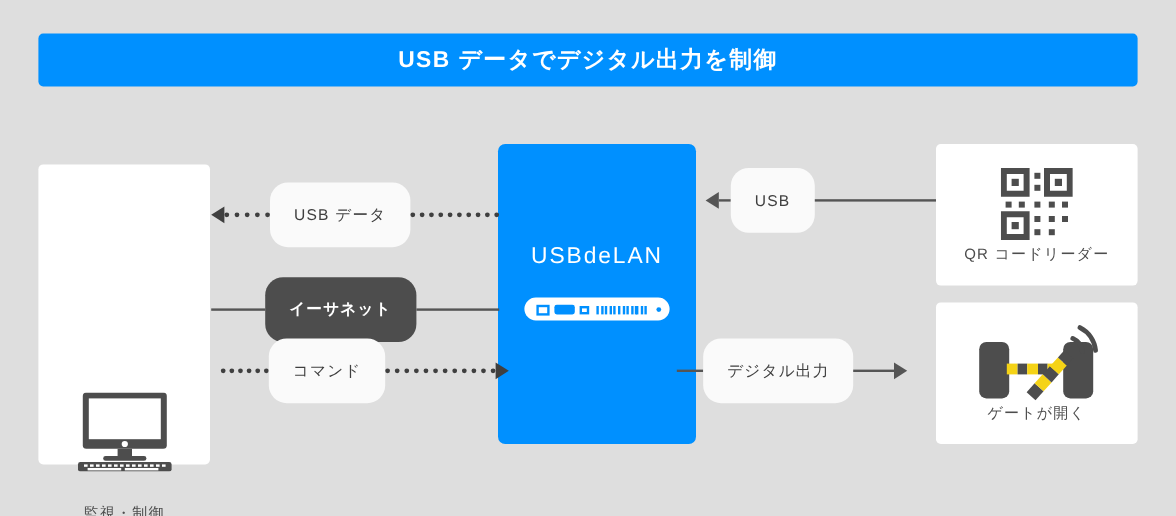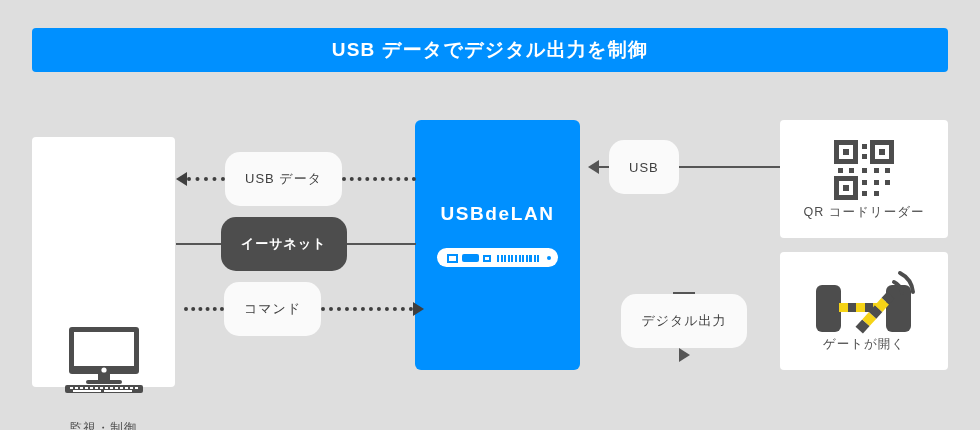--- a/index.html
+++ b/index.html
@@ -76,21 +76,21 @@
     width: 165px;
     height: 250px;
     background: #0090ff;
     border-radius: 6px;
   }
   .device-title, .device-model {
     position: absolute;
     left: 0; right: 0;
     text-align: center;
     color: #ffffff;
-    font-weight: bold;
+    font-weight: normal;
   }
   .device-title { top: 83px;  font-size: 19px; letter-spacing: 1.6px; }
   .device-model { top: 168px; font-size: 19px; letter-spacing: 2.2px; }
 
   
   .device-graphic {
     position: absolute;
     left: 22px;
     top: 128px;
     width: 121px;
@@ -173,24 +173,24 @@
     border-top: 7px solid transparent;
     border-bottom: 7px solid transparent;
   }
   .arrow-left  { border-right: 11px solid #3f3f3f; }
   .arrow-right { border-left: 11px solid #3f3f3f; }
   .arrow-left-solid  { border-right: 11px solid #555555; }
   .arrow-right-solid { border-left: 11px solid #555555; }
 
   
   #conn-usb-data   { left: 176px; top: 162px; width: 240px; }
-  #conn-ethernet   { left: 176px; top: 227px; width: 240px; }
+  #conn-ethernet   { left: 176px; top: 241px; width: 240px; }
   #conn-command    { left: 184px; top: 292px; width: 240px; }
   #conn-usb        { left: 588px; top: 150px; width: 192px; }
-  #conn-digital    { left: 588px; top: 292px; width: 192px; flex-direction: column; }
+  #conn-digital    { left: 564px; top: 292px; width: 192px; }
 
   
   .icon-wrap {
     position: absolute;
     left: 0; right: 0;
     display: flex;
     justify-content: center;
   }
   #icon-server-wrap { top: 190px; }
   #icon-qr-wrap     { top: 20px; }

